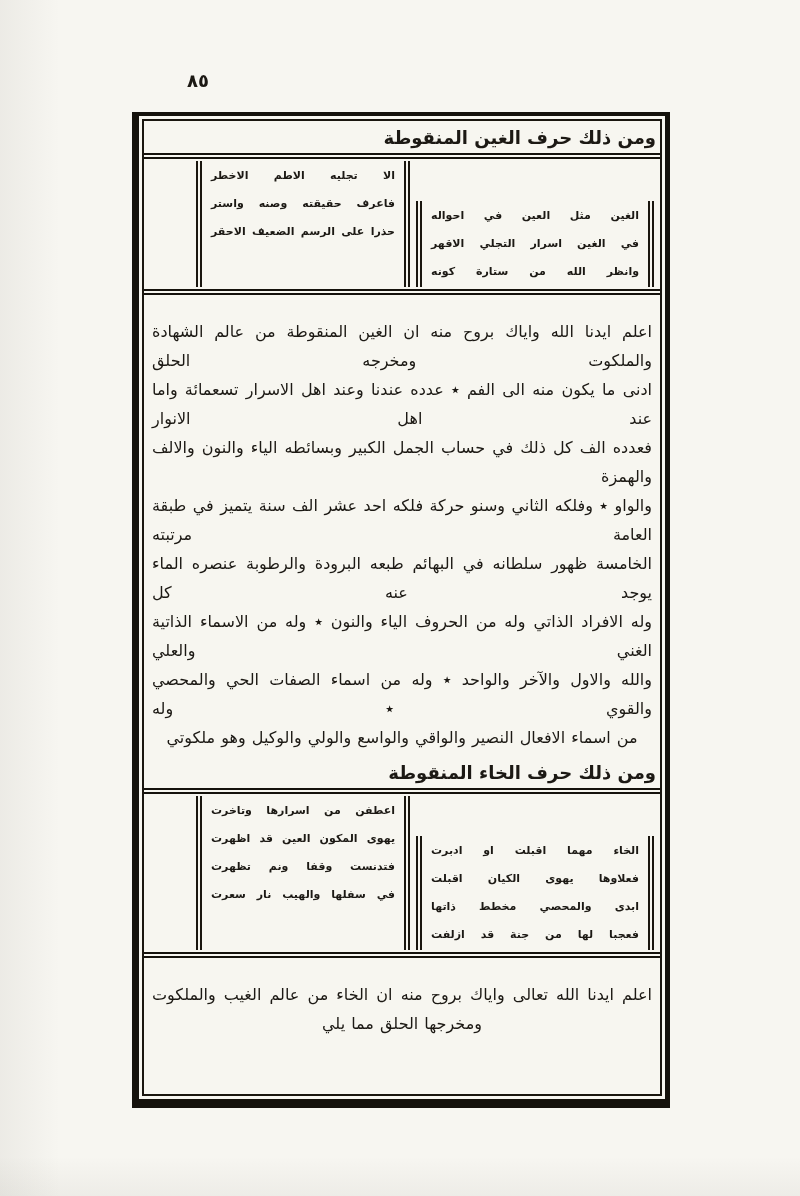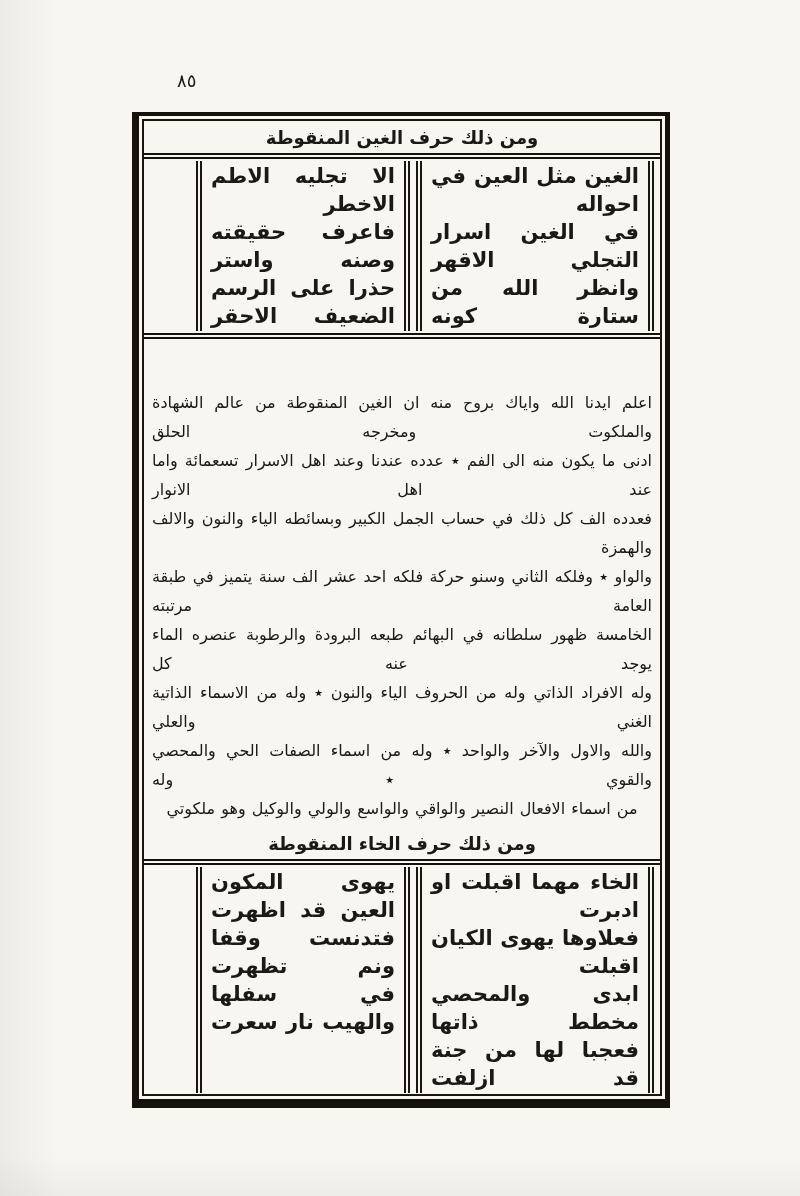--- a/index.html
+++ b/index.html
@@ -11,58 +11,58 @@
     overflow:hidden;
   }
   
   body::before {
     content:""; position:absolute; inset:0; pointer-events:none;
     background:
       linear-gradient(90deg, rgba(60,55,45,0.06), rgba(0,0,0,0) 60px),
       linear-gradient(0deg, rgba(60,55,45,0.05), rgba(0,0,0,0) 40px);
   }
   .page-number {
-    position:absolute; left:177px; top:70px;
-    font-size:18px; font-weight:normal; letter-spacing:1px;
+    position:absolute; left:187px; top:70px;
+    font-size:18px; font-weight:bold; letter-spacing:1px;
   }
   .frame {
     position:absolute; left:132px; top:112px; width:538px; height:996px;
     box-sizing:border-box; background:#f7f6f0;
     border:4px solid #15120c;
     border-left-width:7px; border-bottom-width:9px; border-right-width:5px;
   }
   .frame-inner {
     position:absolute; inset:3px;
     border:2px solid #1a160f;
     box-sizing:border-box;
     direction:rtl;
     overflow:hidden;
     padding:0;
   }
   .heading {
-    text-align:center; font-weight:bold; font-size:18px;
-    padding:4px 16px 2px; line-height:26px;
+    text-align:right; font-weight:bold; font-size:18px;
+    padding:4px 4px 2px; line-height:26px;
   }
   .verse-table {
     display:flex; gap:6px;
     border-top:6px double #15120c; border-bottom:6px double #15120c;
     padding:2px 6px 2px 52px;
     box-sizing:border-box;
   }
   .vcell {
     border-right:6px double #1a160f;
     border-left:6px double #1a160f;
     padding:1px 9px; flex:1 1 0; box-sizing:border-box;
   }
-  .vcell.cell-first { flex:1.13 1 0; }
+  .vcell.cell-first { flex:1.13 1 0;margin-top:40px; }
   .vline {
-    font-weight:bold; font-size:21px; line-height:28px;
+    font-weight:bold; font-size:11px; line-height:28px;
     text-align:justify; text-align-last:justify;
   }
-  .para { padding:5px 8px 4px;margin-top:44px; }
+  .para { padding:22px 8px 4px; }
   .pline {
     font-size:16px; line-height:29px;
     text-align:justify; text-align-last:justify;
     word-spacing:1px;
   }
   .para .pline:last-child { text-align-last:center; }
 </style>
 </head>
 <body>
 
@@ -105,20 +105,21 @@
     <div class="verse-table vt-kha">
       <div class="vcell cell-first">
 
       <div class="vline">الخاء مهما اقبلت او ادبرت</div>
           <div class="vline">فعلاوها يهوى الكيان اقبلت</div>
           <div class="vline">ابدى والمحصي مخطط ذاتها</div>
           <div class="vline">فعجبا لها من جنة قد ازلفت</div>
         </div>
       <div class="vcell cell-second">
 
+      <div class="vline">اعطفن من اسرارها وتاخرت</div>
           <div class="vline">يهوى المكون العين قد اظهرت</div>
           <div class="vline">فتدنست وقفا ونم تظهرت</div>
           <div class="vline">في سفلها والهيب نار سعرت</div>
         </div>
     </div>
 
     <div class="para">
 
     <div class="pline">اعلم ايدنا الله تعالى واياك بروح منه ان الخاء من عالم الغيب والملكوت ومخرجها الحلق مما يلي</div>
       </div>

